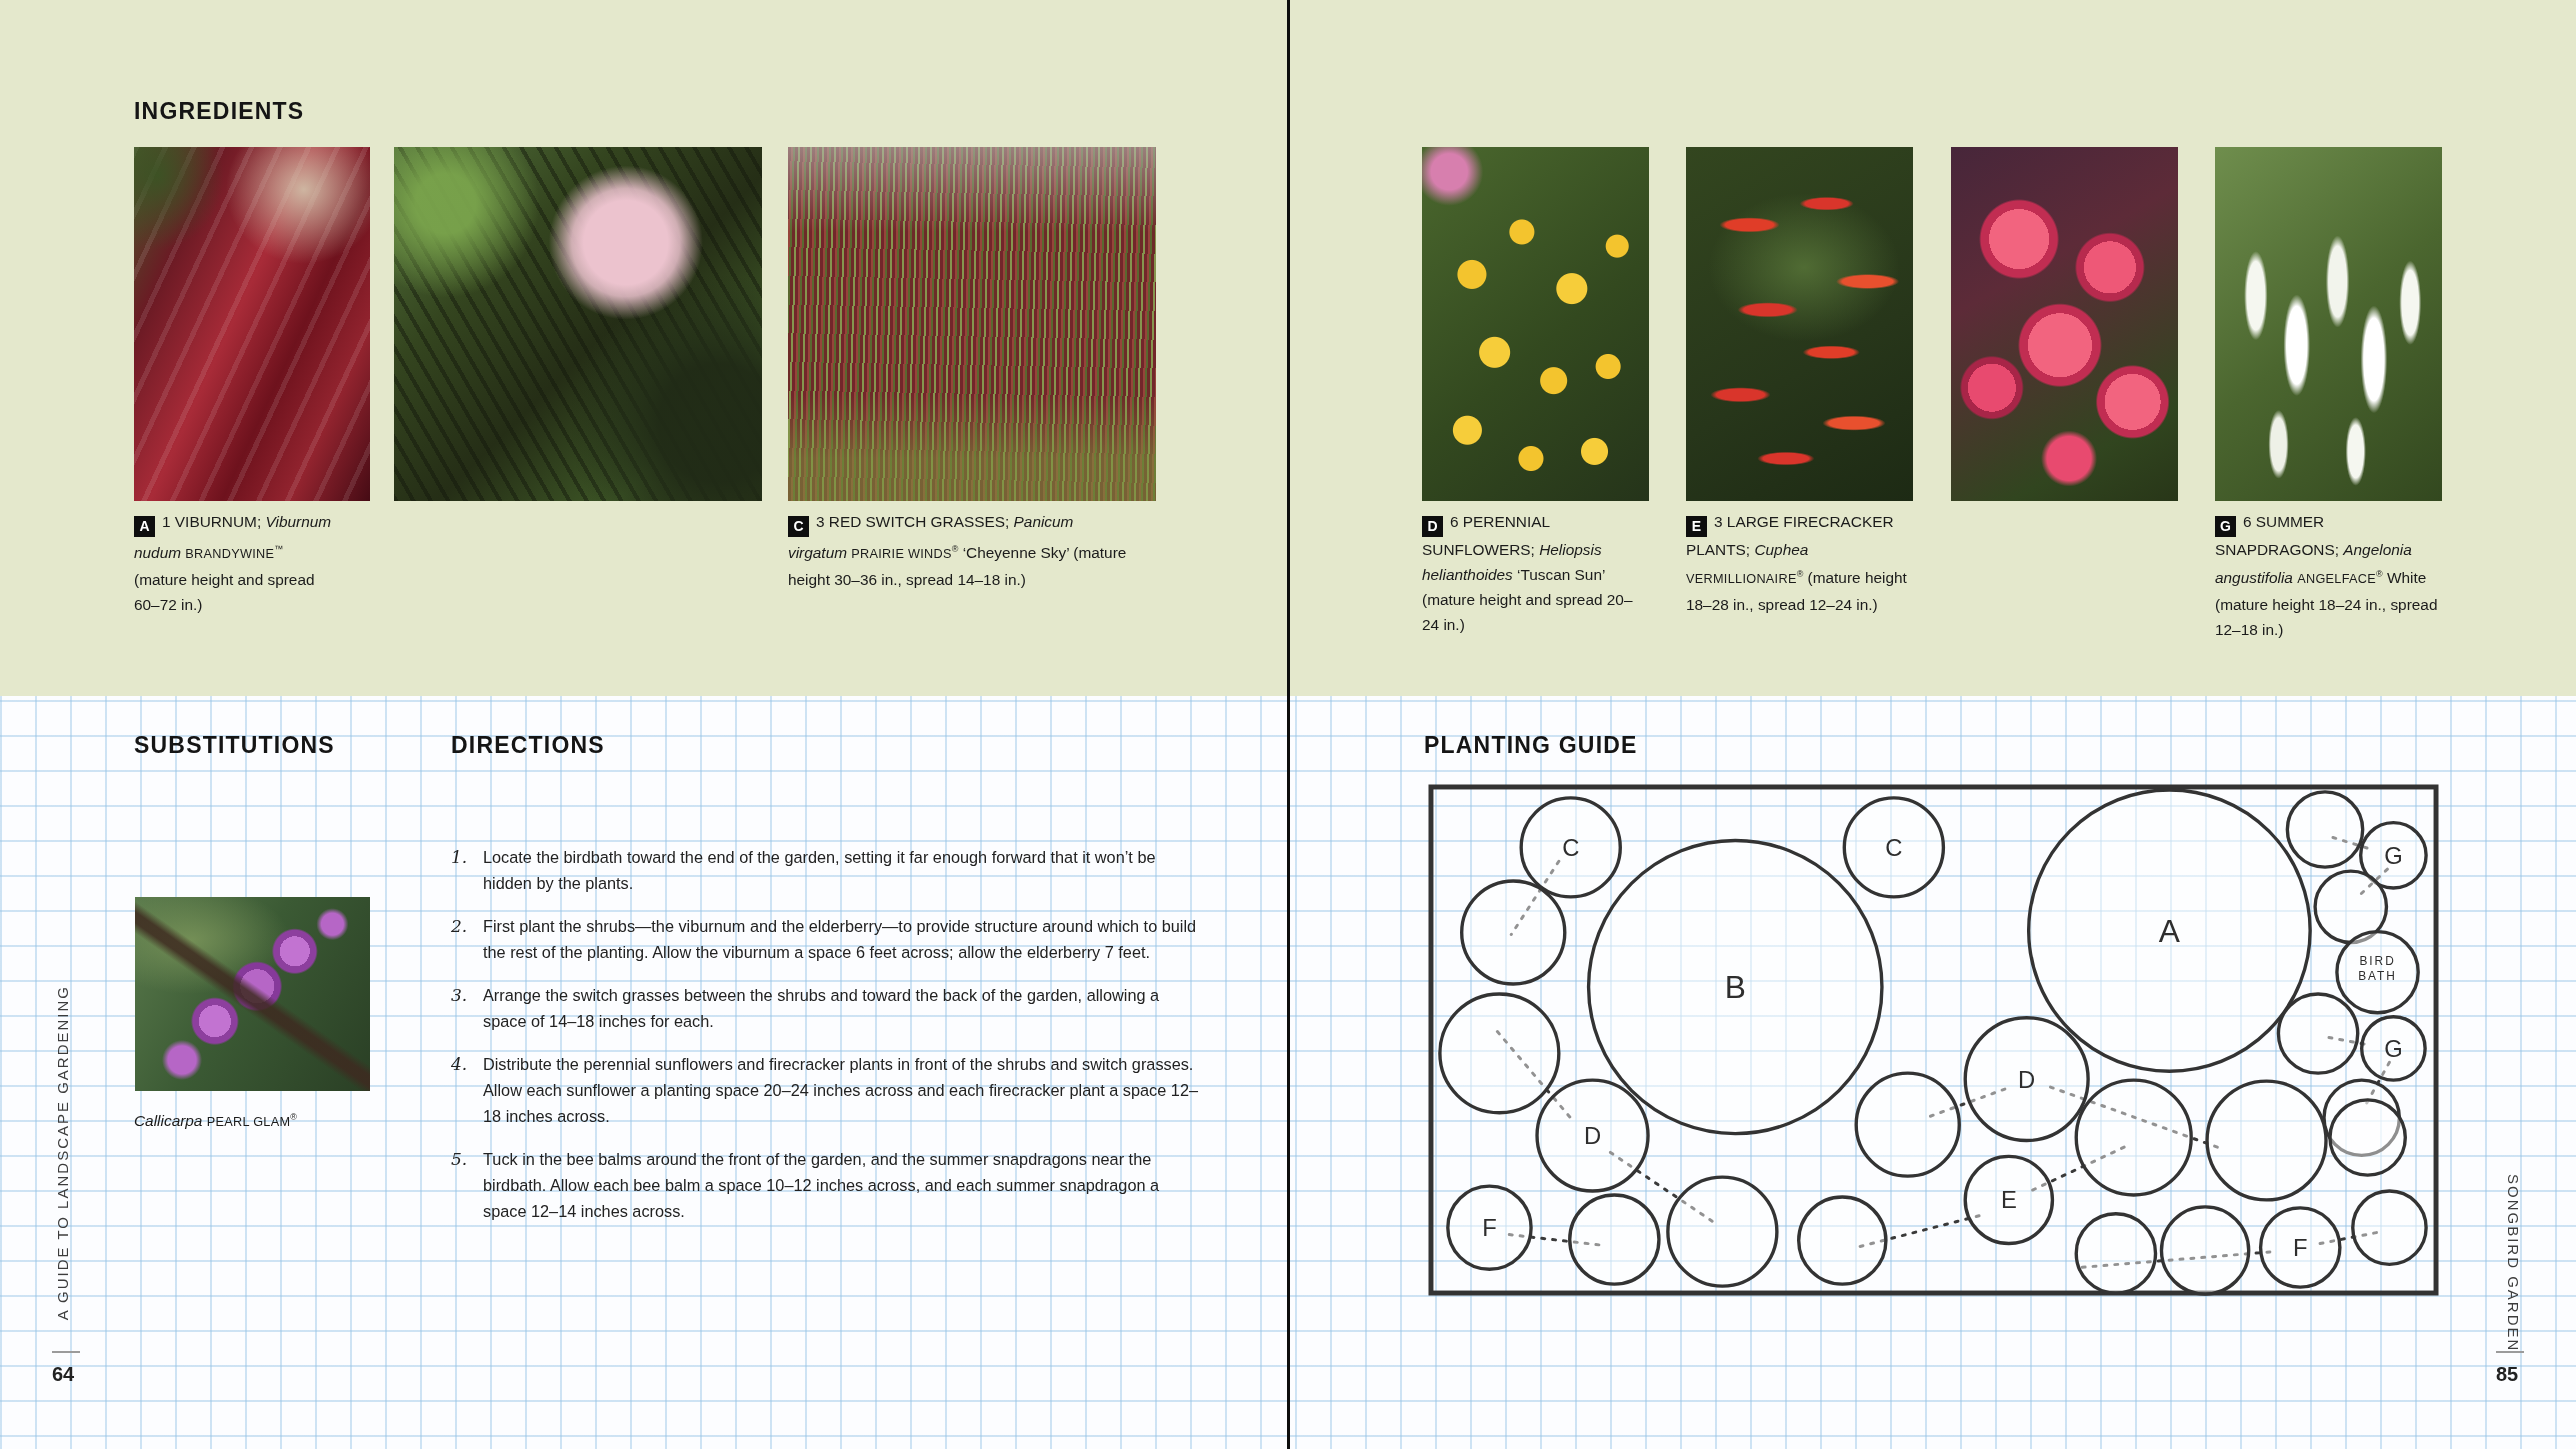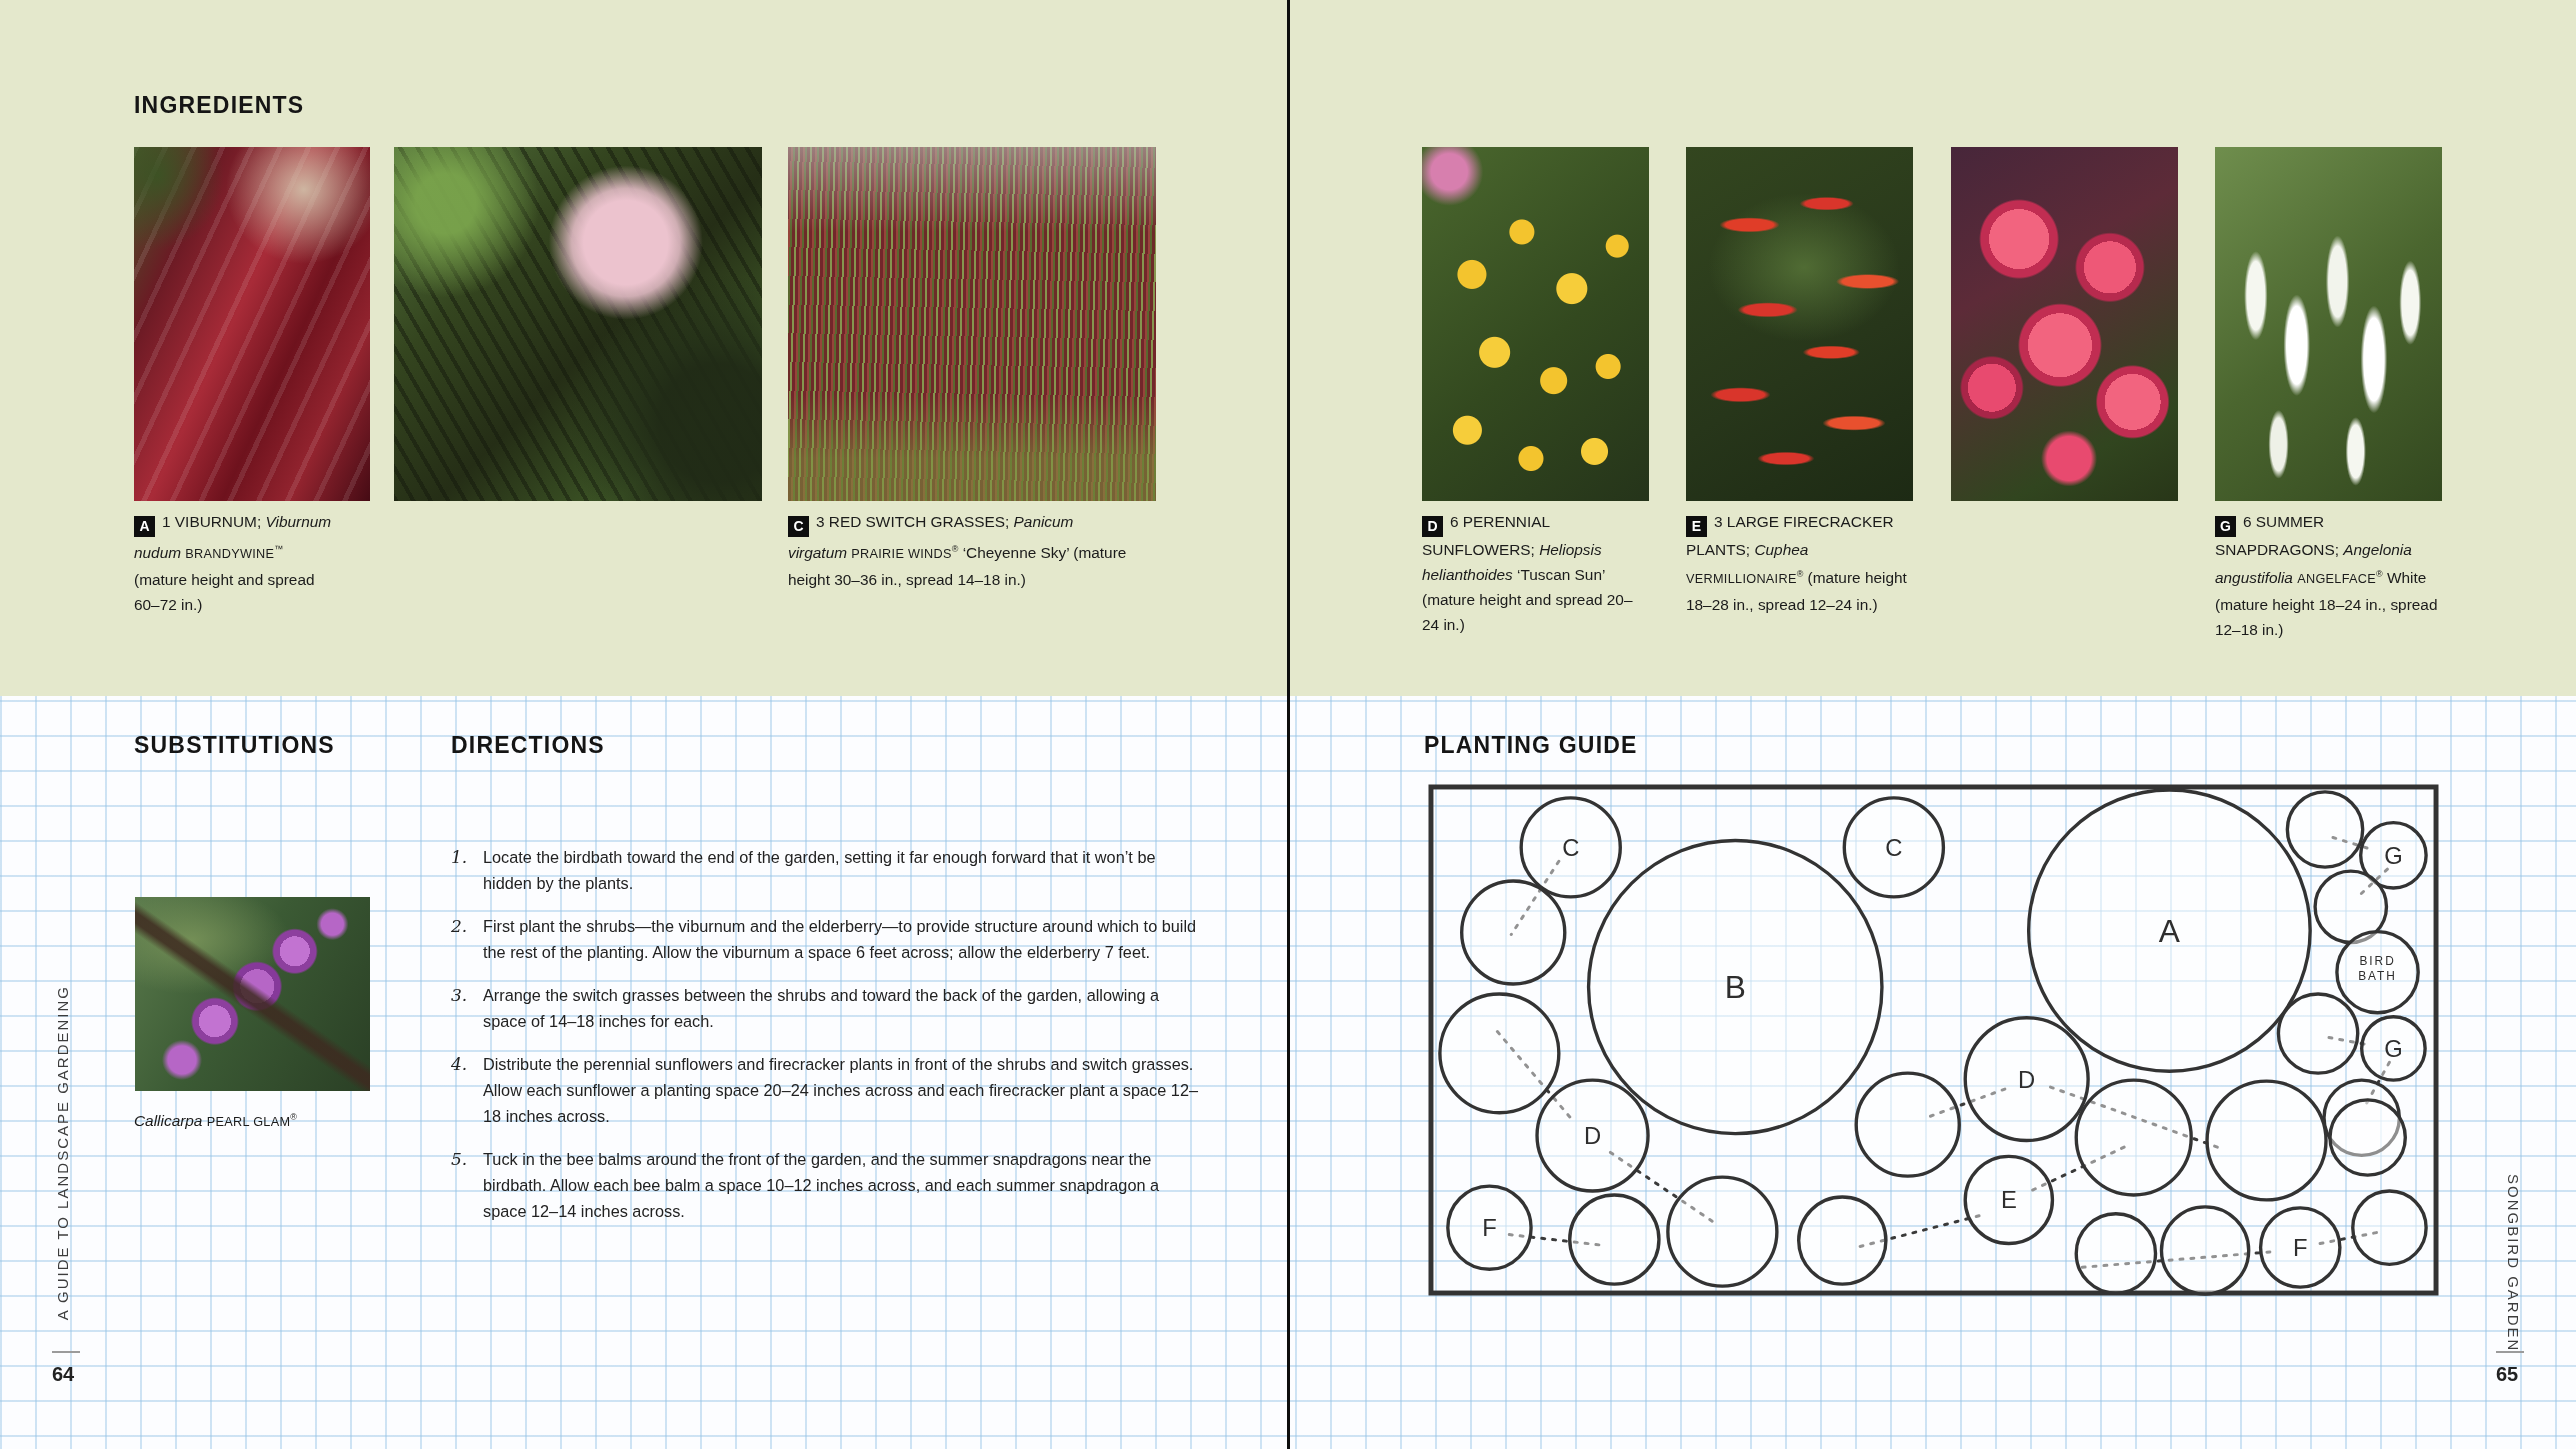--- a/index.html
+++ b/index.html
@@ -17,21 +17,21 @@
     background-image:
       linear-gradient(to right, var(--grid) 1.6px, transparent 1.6px),
       linear-gradient(to bottom, var(--grid) 1.6px, transparent 1.6px);
     background-size:35px 35px;
     color:var(--ink);
   }
   .band{position:absolute;left:0;top:0;width:2576px;height:696px;background:var(--green)}
   .divider{position:absolute;left:1287px;top:0;width:3px;height:1449px;background:#0d0d0d}
 
   .h{position:absolute;font-weight:bold;font-size:23px;letter-spacing:1.2px;color:#151515;white-space:nowrap}
-  #h-ingredients{left:134px;top:92px}
+  #h-ingredients{left:134px;top:98px}
   #h-substitutions{left:134px;top:732px}
   #h-directions{left:451px;top:732px}
   #h-planting{left:1424px;top:732px}
 
   .photo{position:absolute;top:147px;height:354px}
   .cap{position:absolute;top:509px;font-size:15.4px;line-height:25px;color:#1b1b1b}
   .badge{display:inline-block;width:21px;height:21px;background:#0e0e0e;color:#fff;
          font-weight:bold;font-size:14px;line-height:21px;text-align:center;
          margin-right:7px;vertical-align:-4px}
   .b{font-weight:normal}
@@ -253,15 +253,15 @@
         <circle cx="694" cy="474" r="40" class="sk-circle"></circle>
         <circle cx="784" cy="471" r="44" class="sk-circle"></circle>
         <circle cx="880" cy="468" r="40" class="sk-circle"></circle>
         <text x="880" y="468" class="sk-label" text-anchor="middle" dominant-baseline="central" font-size="24">F</text>
         <circle cx="970" cy="448" r="37" class="sk-circle"></circle>
       </svg>
   </div>
 
   <div class="vert-right">SONGBIRD GARDEN</div>
   <div class="tick" id="tick-right"></div>
-  <div class="pageno" id="pageno-right">65</div>
+  <div class="pageno" id="pageno-right">85</div>
 </div>
 
 
 </body></html>

